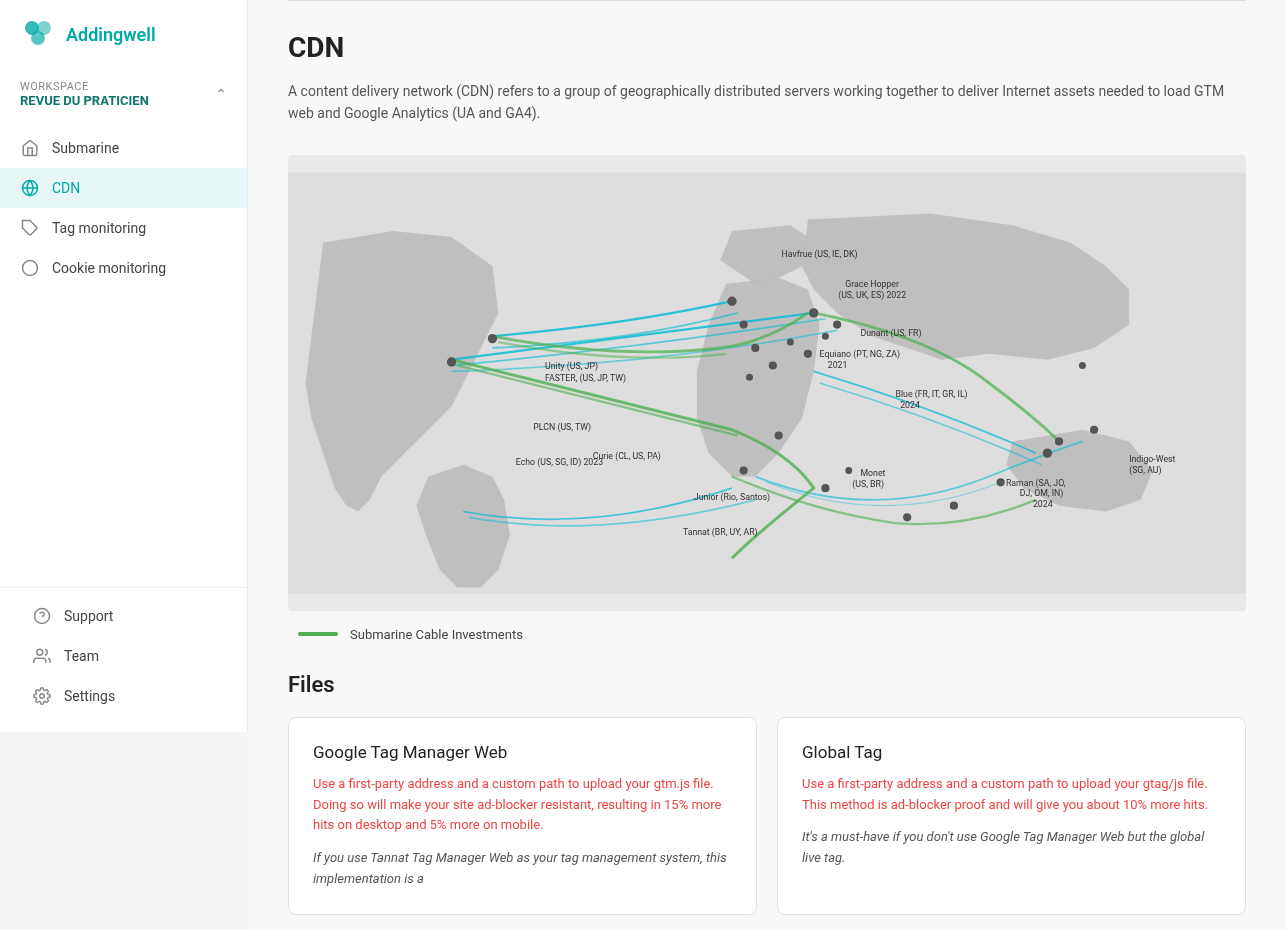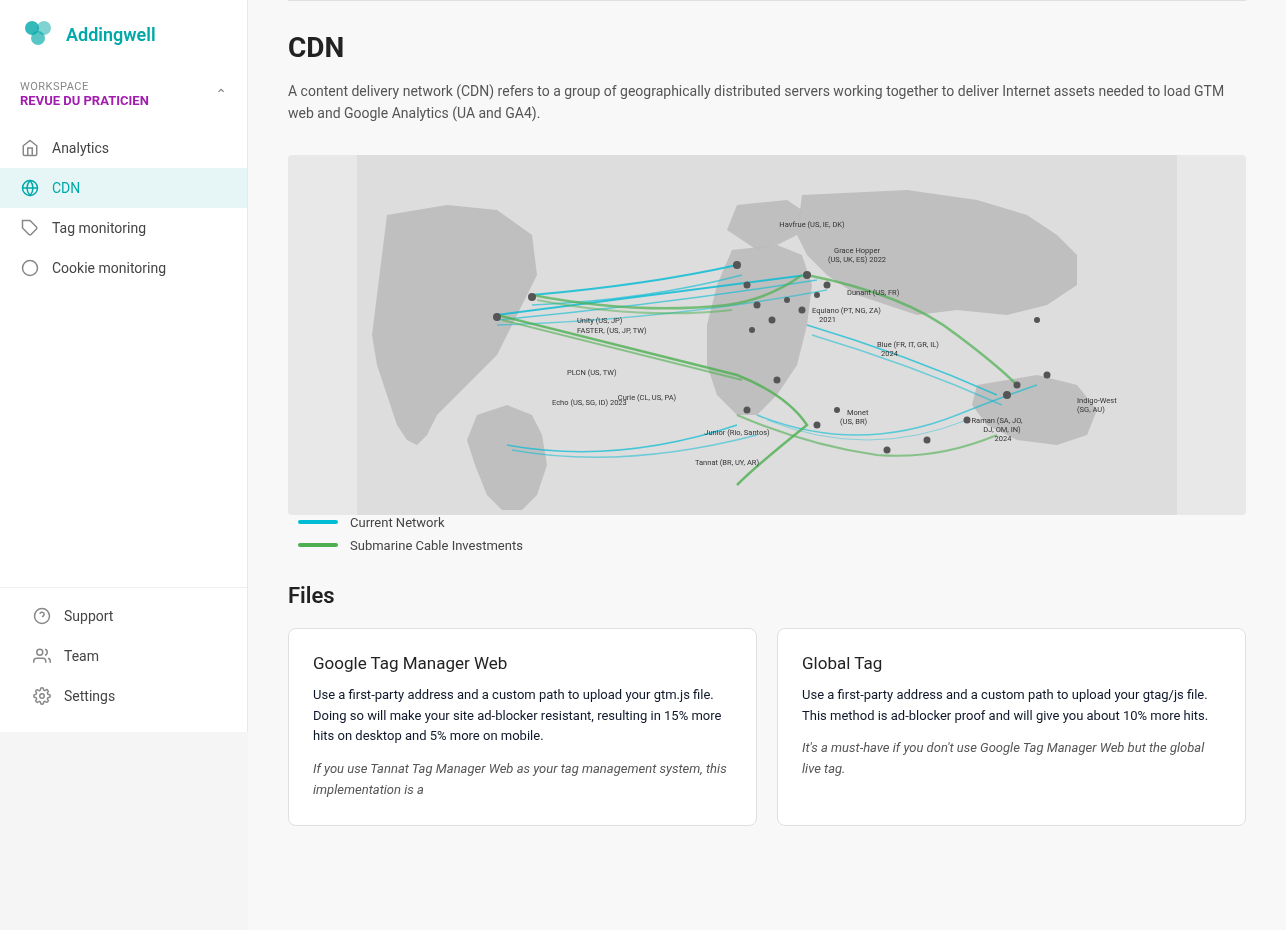--- a/index.html
+++ b/index.html
@@ -45,21 +45,21 @@
     .workspace-label {
       font-size: 11px;
       color: #888;
       text-transform: uppercase;
       letter-spacing: 0.5px;
     }
 
     .workspace-name {
       font-size: 13px;
       font-weight: 700;
-      color: #a21caf;
+      color: #0f766e;
       text-transform: uppercase;
     }
 
     .workspace-chevron {
       color: #888;
       font-size: 14px;
     }
 
     .nav-section {
       flex: 1;
@@ -130,23 +130,24 @@
       font-size: 14px;
       color: #555;
       line-height: 1.6;
       margin-bottom: 30px;
     }
 
     
     .map-container {
       background: #e8e8e8;
       border-radius: 4px;
+      margin-bottom: 16px;
       position: relative;
       overflow: hidden;
-      height: 360px;
+      height: 456px;
     }
 
     .map-svg {
       width: 100%;
       height: 100%;
     }
 
     .legend {
       display: flex;
       flex-direction: column;
@@ -195,21 +196,21 @@
 
     .file-card-title {
       font-size: 17px;
       font-weight: 400;
       color: #222;
       margin-bottom: 12px;
     }
 
     .file-card-desc {
       font-size: 13px;
-      color: #0f172a;
+      color: #ef4444;
       line-height: 1.6;
       margin-bottom: 12px;
     }
 
     .file-card-note {
       font-size: 13px;
       color: #555;
       line-height: 1.6;
       font-style: italic;
     }
@@ -236,21 +237,21 @@
   </div>
 
   <nav class="nav-section">
     <div class="nav-item">
       <span class="nav-icon">
         <svg width="18" height="18" viewBox="0 0 24 24" fill="none" stroke="currentColor" stroke-width="2">
             <path d="M3 9l9-7 9 7v11a2 2 0 0 1-2 2H5a2 2 0 0 1-2-2z"></path>
             <polyline points="9 22 9 12 15 12 15 22"></polyline>
           </svg>
       </span>
-      <span>Analytics</span>
+      <span>Submarine</span>
     </div>
     <div class="nav-item active">
       <span class="nav-icon">
         <svg width="18" height="18" viewBox="0 0 24 24" fill="none" stroke="#00a8a8" stroke-width="2">
             <circle cx="12" cy="12" r="10"></circle>
             <line x1="2" y1="12" x2="22" y2="12"></line>
             <path d="M12 2a15.3 15.3 0 0 1 4 10 15.3 15.3 0 0 1-4 10 15.3 15.3 0 0 1-4-10 15.3 15.3 0 0 1 4-10z"></path>
           </svg>
       </span>
       <span>CDN</span>
@@ -399,24 +400,20 @@
         <text x="220" y="168" font-size="7.5" fill="#333">Unity (US, JP)</text>
         <text x="220" y="178" font-size="7.5" fill="#333">FASTER, (US, JP, TW)</text>
         <text x="210" y="220" font-size="7.5" fill="#333">PLCN (US, TW)</text>
         <text x="195" y="250" font-size="7.5" fill="#333">Echo (US, SG, ID) 2023</text>
         <text x="290" y="245" font-size="7.5" fill="#333" text-anchor="middle">Curie (CL, US, PA)</text>
       </svg>
     </div>
 
     <div class="legend">
       <div class="legend-item">
-        <div class="legend-line current"></div>
-        <span>Current Network</span>
-      </div>
-      <div class="legend-item">
         <div class="legend-line submarine"></div>
         <span>Submarine Cable Investments</span>
       </div>
     </div>
 
     <h2 class="files-title">Files</h2>
 
     <div class="files-grid">
       <div class="file-card">
         <h3 class="file-card-title">Google Tag Manager Web</h3>

